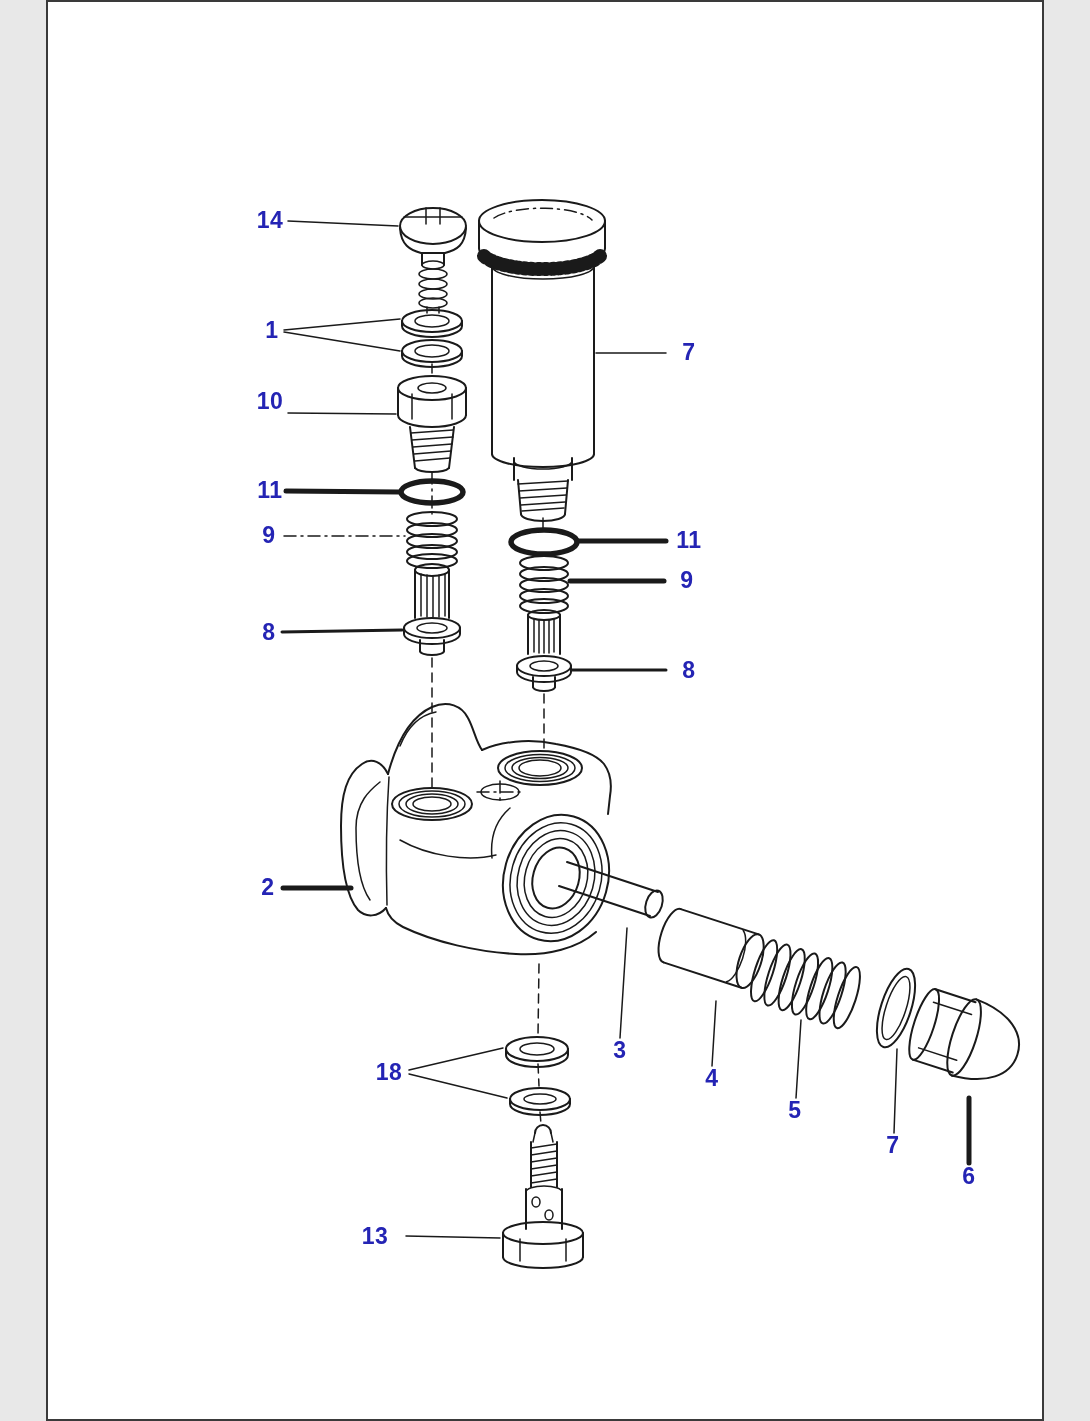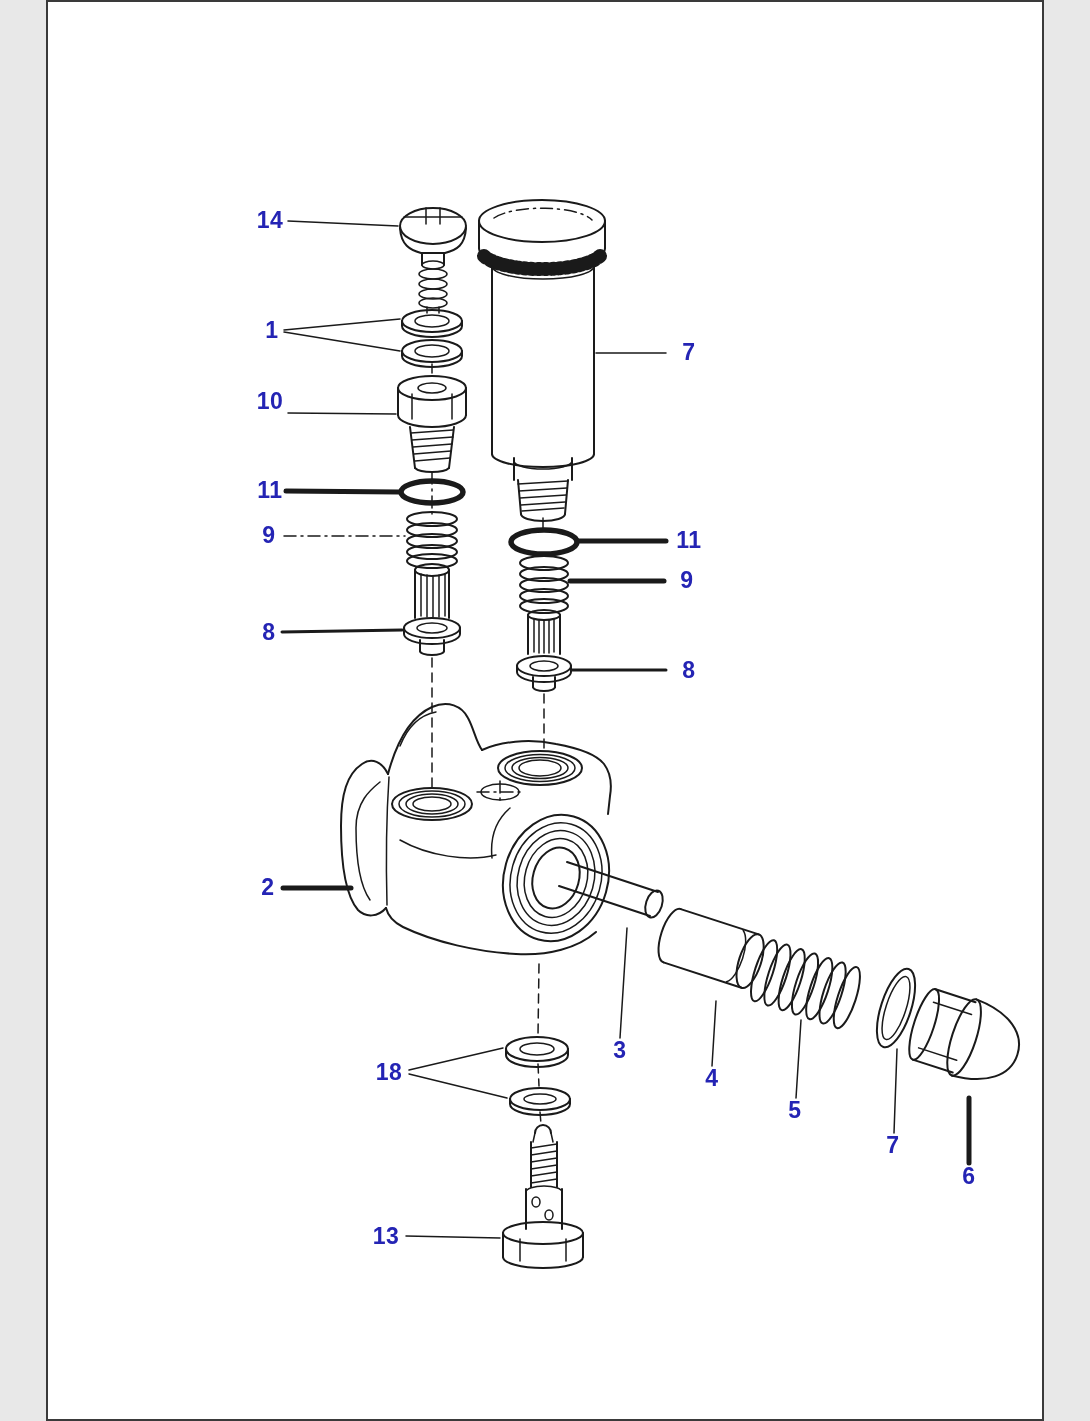--- a/index.html
+++ b/index.html
@@ -272,14 +272,14 @@
   <div class="callout" style="left:641px;top:538px">11</div>
   <div class="callout" style="left:639px;top:578px">9</div>
   <div class="callout" style="left:641px;top:668px">8</div>
   <div class="callout" style="left:220px;top:885px">2</div>
   <div class="callout" style="left:341px;top:1070px">18</div>
   <div class="callout" style="left:572px;top:1048px">3</div>
   <div class="callout" style="left:664px;top:1076px">4</div>
   <div class="callout" style="left:747px;top:1108px">5</div>
   <div class="callout" style="left:845px;top:1143px">7</div>
   <div class="callout" style="left:921px;top:1174px">6</div>
-  <div class="callout" style="left:338px;top:1234px">13</div>
+  <div class="callout" style="left:327px;top:1234px">13</div>
 </div>
 
 </body></html>

